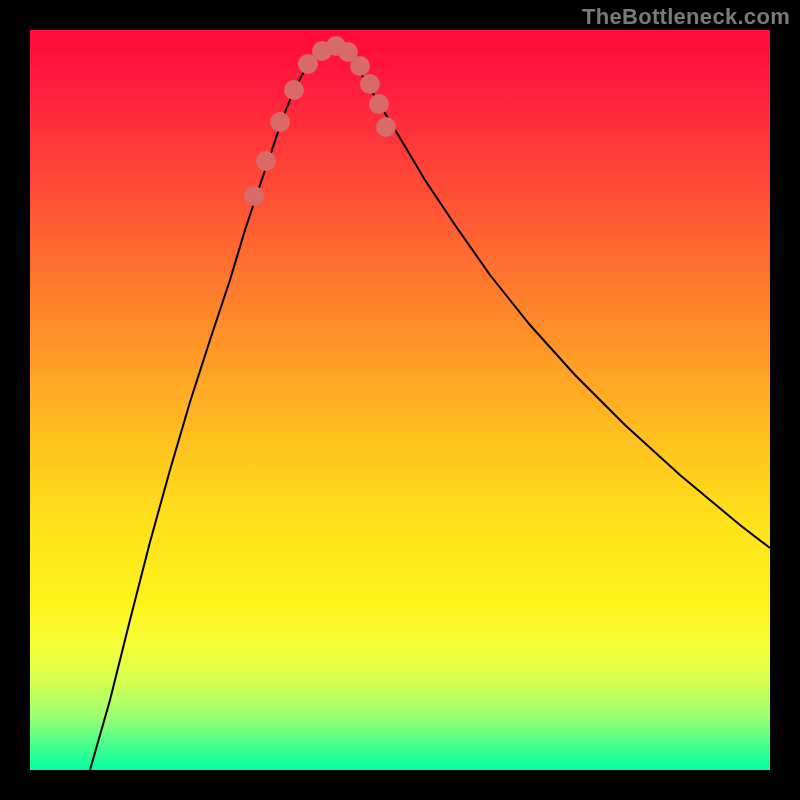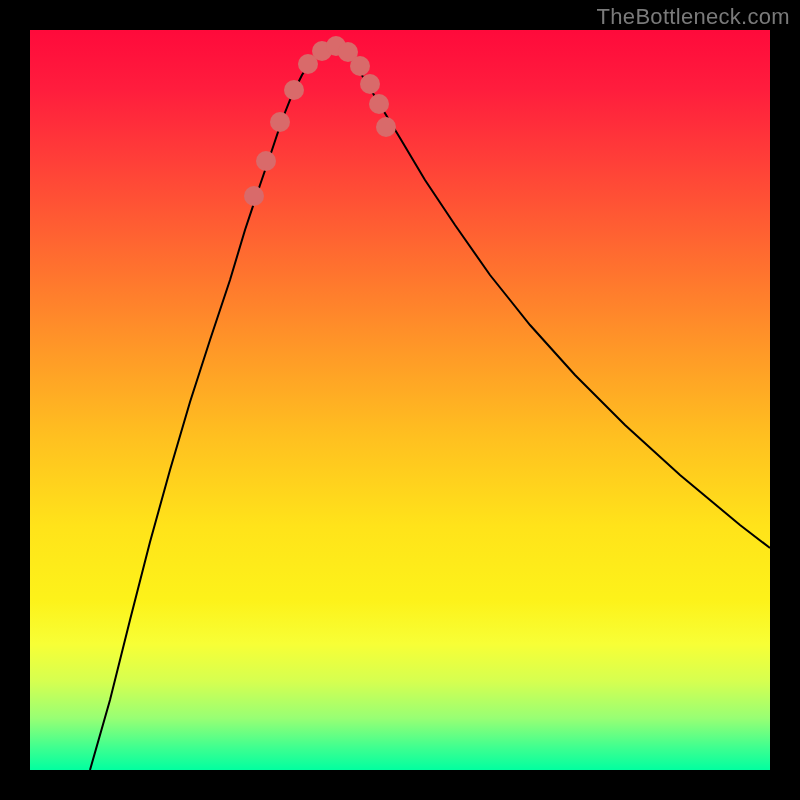--- a/index.html
+++ b/index.html
@@ -49,21 +49,21 @@
     width: 740px;
     height: 740px;
     pointer-events: none;
   }
   .watermark {
     position: absolute;
     top: 4px;
     right: 10px;
     color: #7a7a7a;
     font-size: 22px;
-    font-weight: 400;
+    font-weight: 700;
     letter-spacing: 0.3px;
     user-select: none;
   }
 </style>
 </head>
 <body>
 
 <div class="frame">
   <div class="watermark">TheBottleneck.com</div>
   <div class="plot">

